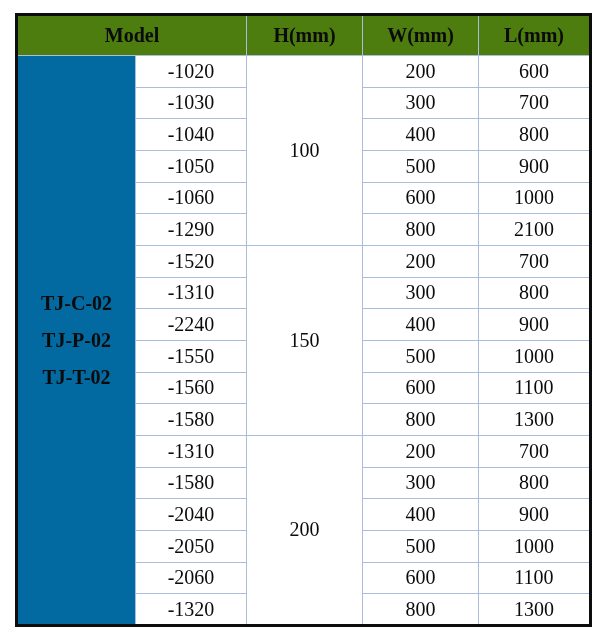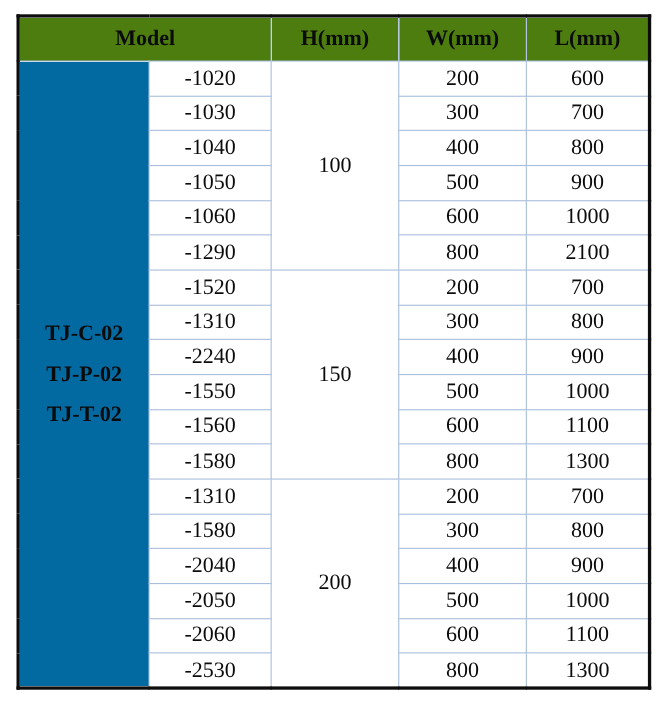--- a/index.html
+++ b/index.html
@@ -174,19 +174,19 @@
         <td>-2050</td>
         <td>500</td>
         <td>1000</td>
       </tr>
       <tr>
         <td>-2060</td>
         <td>600</td>
         <td>1100</td>
       </tr>
       <tr>
-        <td>-2530</td>
+        <td>-1320</td>
         <td>800</td>
         <td>1300</td>
       </tr>
     </tbody>
   </table>
 </div>
 
 </body></html>

